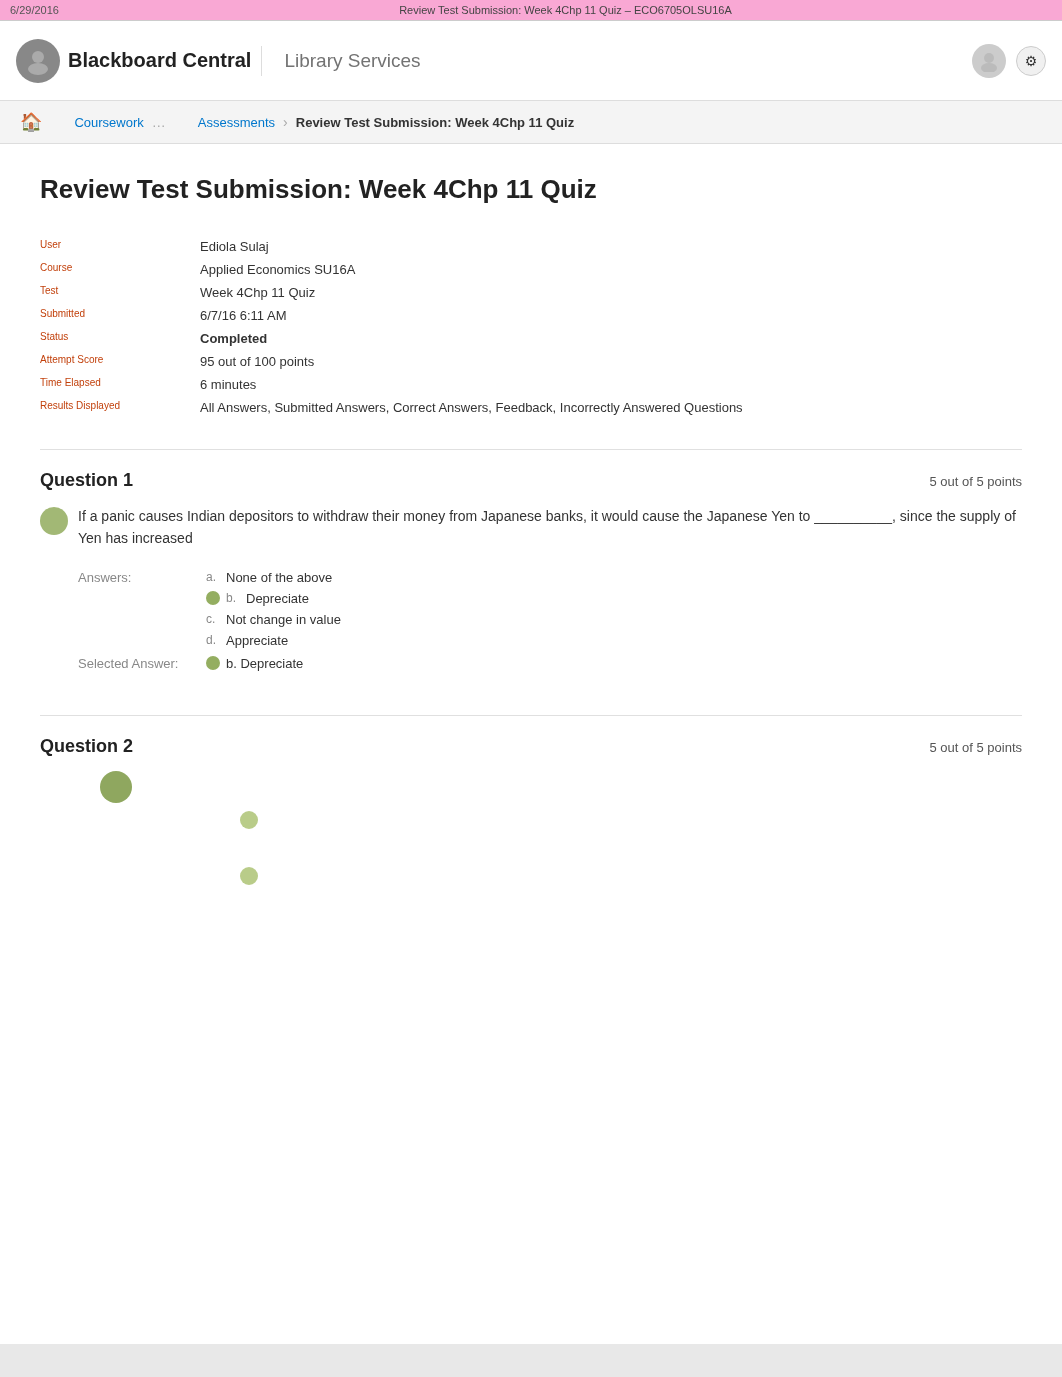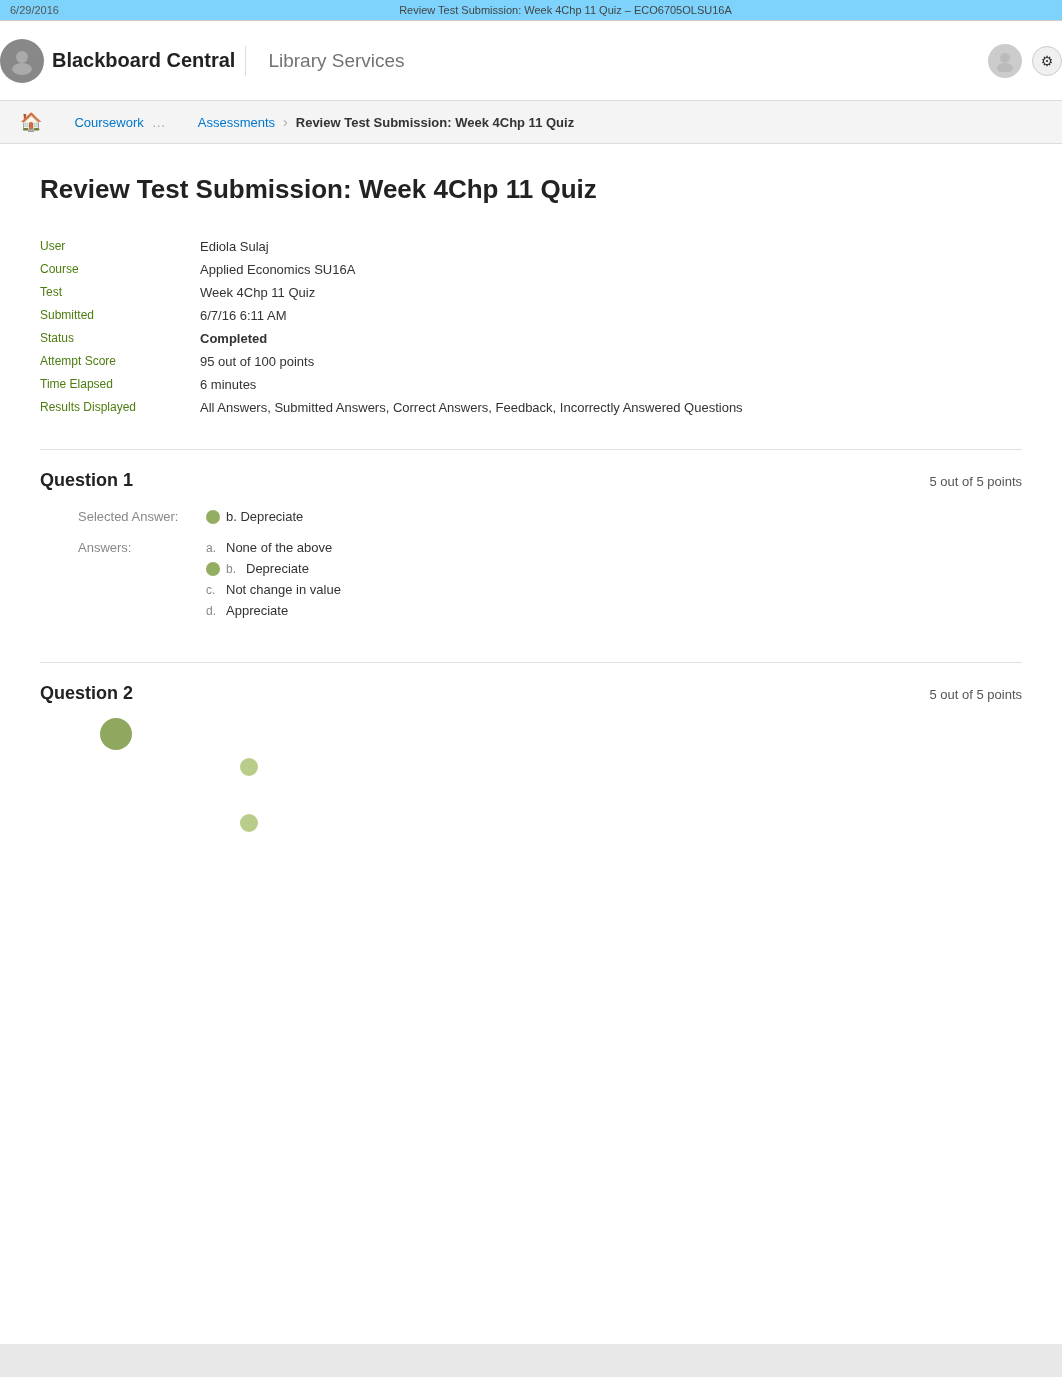--- a/index.html
+++ b/index.html
@@ -3,21 +3,21 @@
   <meta charset="utf-8">
   <style>
     * { box-sizing: border-box; margin: 0; padding: 0; }
     body {
       font-family: Arial, Helvetica, sans-serif;
       font-size: 14px;
       background: #e8e8e8;
       color: #333;
     }
     .browser-bar {
-      background: #7dd3fc;
+      background: #f9a8d4;
       border-bottom: 1px solid #ccc;
       padding: 4px 10px;
       font-size: 11px;
       color: #555;
       display: flex;
       align-items: center;
       gap: 20px;
     }
     .browser-date {
       font-size: 11px;
@@ -26,21 +26,21 @@
     .browser-title {
       flex: 1;
       text-align: center;
       font-size: 11px;
       color: #444;
     }
     
     .top-nav {
       background: #fff;
       border-bottom: 1px solid #ddd;
-      padding: 8px 0;
+      padding: 8px 16px;
       display: flex;
       align-items: center;
       gap: 10px;
       min-height: 80px;
     }
     .logo-area {
       display: flex;
       align-items: center;
       gap: 8px;
     }
@@ -148,22 +148,22 @@
       width: 100%;
     }
     .info-row {
       display: flex;
       align-items: flex-start;
       padding: 4px 0;
     }
     .info-label {
       width: 160px;
       min-width: 160px;
-      color: #4d7c0f;
-      font-size: 12px;
+      color: #c2410c;
+      font-size: 10px;
     }
     .info-value {
       color: #333;
       font-size: 13px;
     }
     .info-value.bold {
       font-weight: bold;
     }
     
     .divider {
@@ -364,29 +364,25 @@
     </div>
   </div>
 
   <hr class="divider">
 
   <div>
     <div class="question-header">
       <span class="question-title">Question 1</span>
       <span class="question-points">5 out of 5 points</span>
     </div>
+    <div class="question-body">
+      <div class="question-icon"></div>
+      <span class="question-text">If a panic causes Indian depositors to withdraw their money from Japanese banks, it would cause the Japanese Yen to __________, since the supply of Yen has increased</span>
+    </div>
     <div class="answers-section">
-
-      <div class="answer-row">
-        <span class="answer-label-col">Selected Answer:</span>
-        <div style="display:flex;align-items:center;gap:6px;">
-          <div class="radio-dot selected"></div>
-          <span>b.  Depreciate</span>
-        </div>
-      </div>
 
       <div class="answer-row" style="margin-top:8px;">
         <span class="answer-label-col">Answers:</span>
         <div class="answer-options">
           <div class="answer-option">
             <span class="answer-letter">a.</span>
             <span>None of the above</span>
           </div>
           <div class="answer-option">
             <div class="radio-dot selected"></div>
@@ -396,20 +392,28 @@
           <div class="answer-option">
             <span class="answer-letter">c.</span>
             <span>Not change in value</span>
           </div>
           <div class="answer-option">
             <span class="answer-letter">d.</span>
             <span>Appreciate</span>
           </div>
         </div>
       </div>
+
+      <div class="answer-row">
+        <span class="answer-label-col">Selected Answer:</span>
+        <div style="display:flex;align-items:center;gap:6px;">
+          <div class="radio-dot selected"></div>
+          <span>b.  Depreciate</span>
+        </div>
+      </div>
     </div>
   </div>
 
   <hr class="divider" style="margin-top:40px;">
 
   <div>
     <div class="question-header">
       <span class="question-title">Question 2</span>
       <span class="question-points">5 out of 5 points</span>
     </div>

